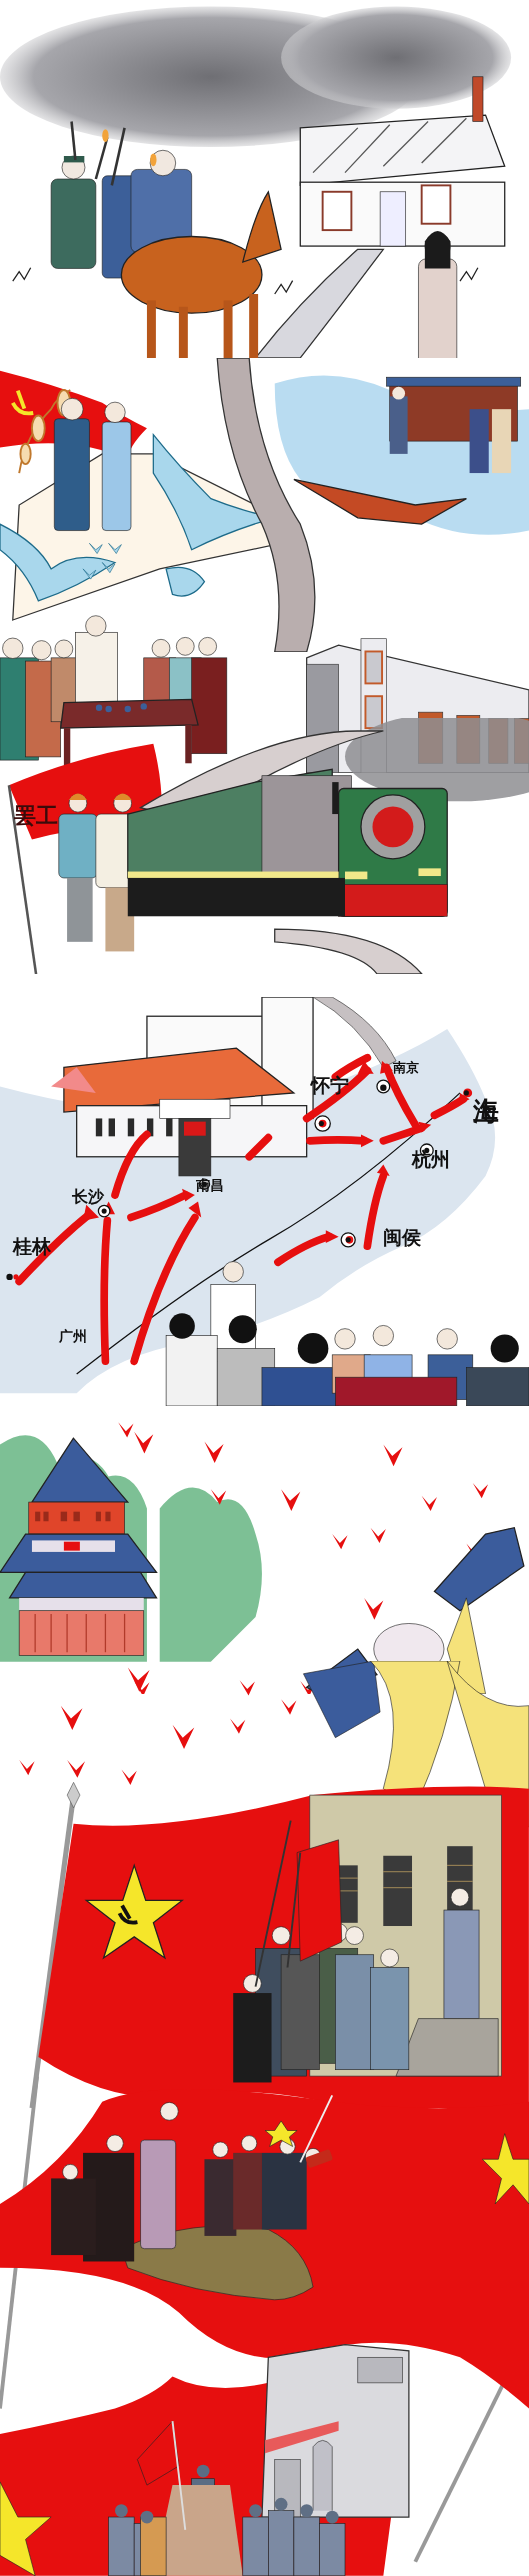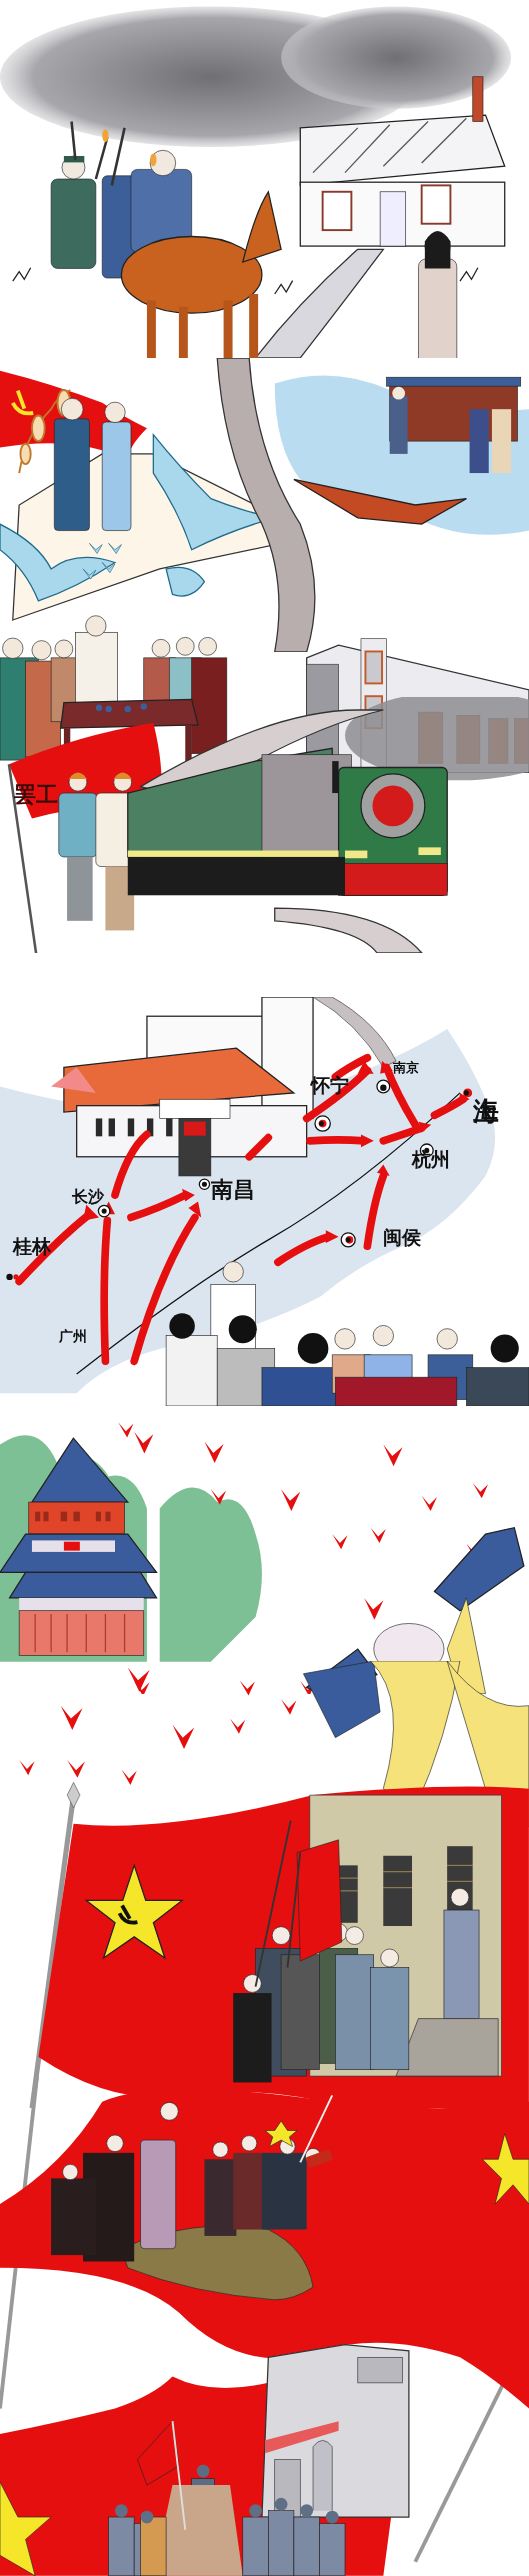--- a/index.html
+++ b/index.html
@@ -175,21 +175,21 @@
       <g fill="#c25a2a" stroke="#333">
         <rect x="655" y="155" width="38" height="80"></rect>
           <rect x="715" y="160" width="36" height="75"></rect>
           <rect x="765" y="165" width="30" height="70"></rect>
           <rect x="805" y="165" width="23" height="70"></rect>
       </g>
     </g>
   </svg>
 </div>
 
-<div class="scene" style="top:697px;height:256px;">
+<div class="scene" style="top:718px;height:256px;">
   <svg width="529" height="256" viewBox="0 0 828 400">
 
     <ellipse cx="720" cy="60" rx="180" ry="70" fill="#8e8e92" opacity="0.85"></ellipse>
 
     <path d="M14,105 Q120,60 240,40 Q260,120 250,185 Q150,160 50,190 Z" fill="#e60f0f"></path>
     <line x1="14" y1="105" x2="65" y2="460" stroke="#555" stroke-width="4"></line>
 
     <g>
       <rect x="92" y="150" width="60" height="100" rx="8" fill="#6fb0c4" stroke="#222"></rect>
       <rect x="105" y="250" width="40" height="100" fill="#8f9498"></rect>
@@ -331,21 +331,21 @@
       <circle cx="600" cy="530" r="16" fill="#f3e8dc" stroke="#222"></circle>
       <rect x="670" y="560" width="70" height="70" fill="#3c5f99" stroke="#222"></rect>
       <circle cx="700" cy="535" r="16" fill="#f3e8dc" stroke="#222"></circle>
       <rect x="730" y="580" width="98" height="60" fill="#3a4858" stroke="#222"></rect>
       <circle cx="790" cy="550" r="22" fill="#111"></circle>
       <rect x="525" y="595" width="190" height="45" fill="#a0182a" stroke="#222"></rect>
     </g>
   </svg>
   <span class="city-label" style="left:13px;top:240px;font-size:19px;">桂林</span>
   <span class="city-label" style="left:72px;top:192px;font-size:16px;">长沙</span>
-  <span class="city-label" style="left:211px;top:181px;font-size:22px;">南昌</span>
+  <span class="city-label" style="left:196px;top:181px;font-size:14px;">南昌</span>
   <span class="city-label v" style="left:59px;top:332px;font-size:14px;writing-mode:horizontal-tb;">广州</span>
   <span class="city-label" style="left:311px;top:73px;font-size:19px;margin-top:6px;">怀宁</span>
   <span class="city-label" style="left:393px;top:64px;font-size:13px;">南京</span>
   <span class="city-label v" style="left:473px;top:80px;font-size:25.6px;writing-mode:vertical-rl;">上海</span>
   <span class="city-label" style="left:412px;top:153px;font-size:19px;">杭州</span>
   <span class="city-label" style="left:383px;top:231px;font-size:19px;">闽侯</span>
 </div>
 
 <div class="scene" style="top:1406px;height:288px;">
   <svg width="529" height="288" viewBox="0 0 828 450">

